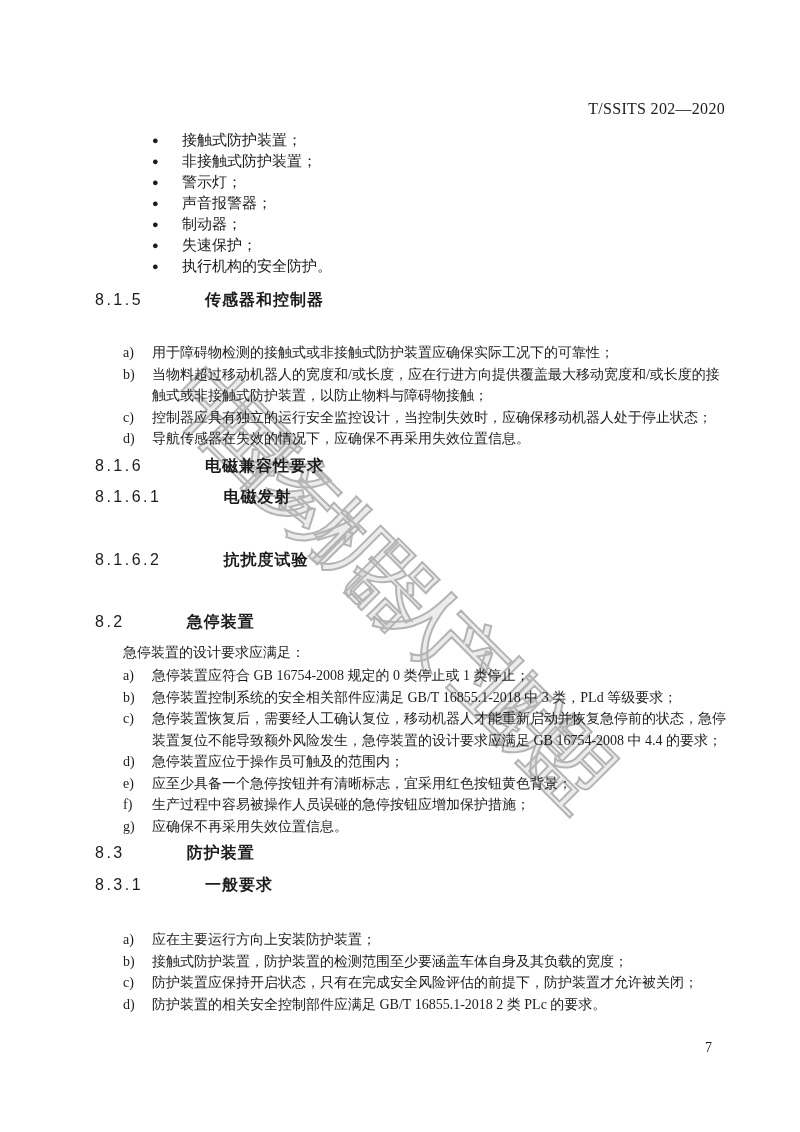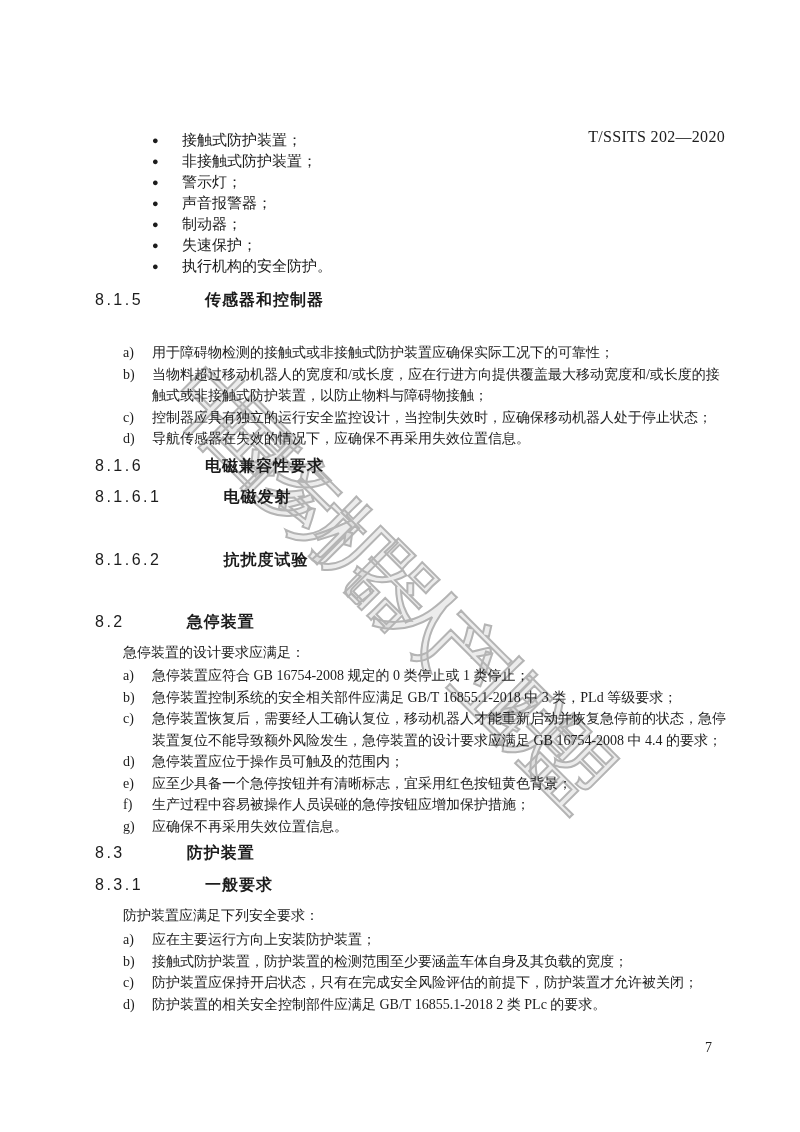--- a/index.html
+++ b/index.html
@@ -15,21 +15,20 @@
   }
   .abs { position: absolute; }
 
   
   .doc-number {
     top: 100px;
     right: 75px;
     font-size: 16px;
     letter-spacing: 0.3px;
     z-index: 2;
-    margin-top: 28px;
   }
 
   
   .watermark {
     left: 380px;
     top: 575px;
     transform: translate(-50%, -50%) rotate(45deg);
     transform-origin: center;
     white-space: nowrap;
     font-size: 84px;
@@ -221,21 +220,20 @@
 
     <div class="abs heading" style="top:844px">
       <span class="num">8.3</span>
       <span class="ttl">防护装置</span>
     </div>
 
     <div class="abs heading" style="top:876px">
       <span class="num">8.3.1</span>
       <span class="ttl">一般要求</span>
     </div>
-    <div class="abs para" style="top:905px">防护装置应满足下列安全要求：</div>
     <div class="abs ltr-list" style="top:929px">
       <div class="ltr-item">
         <span class="ltr-label">a)</span>
         <span class="ltr-text">应在主要运行方向上安装防护装置；</span>
       </div>
       <div class="ltr-item">
         <span class="ltr-label">b)</span>
         <span class="ltr-text">接触式防护装置，防护装置的检测范围至少要涵盖车体自身及其负载的宽度；</span>
       </div>
       <div class="ltr-item">

